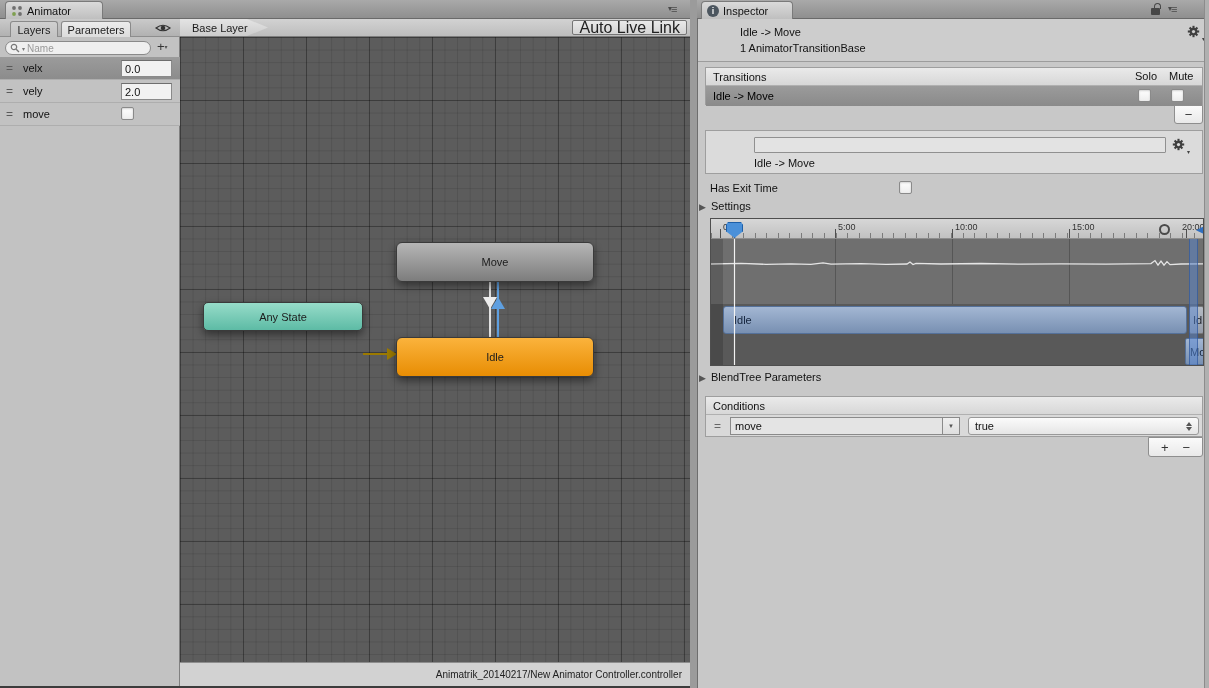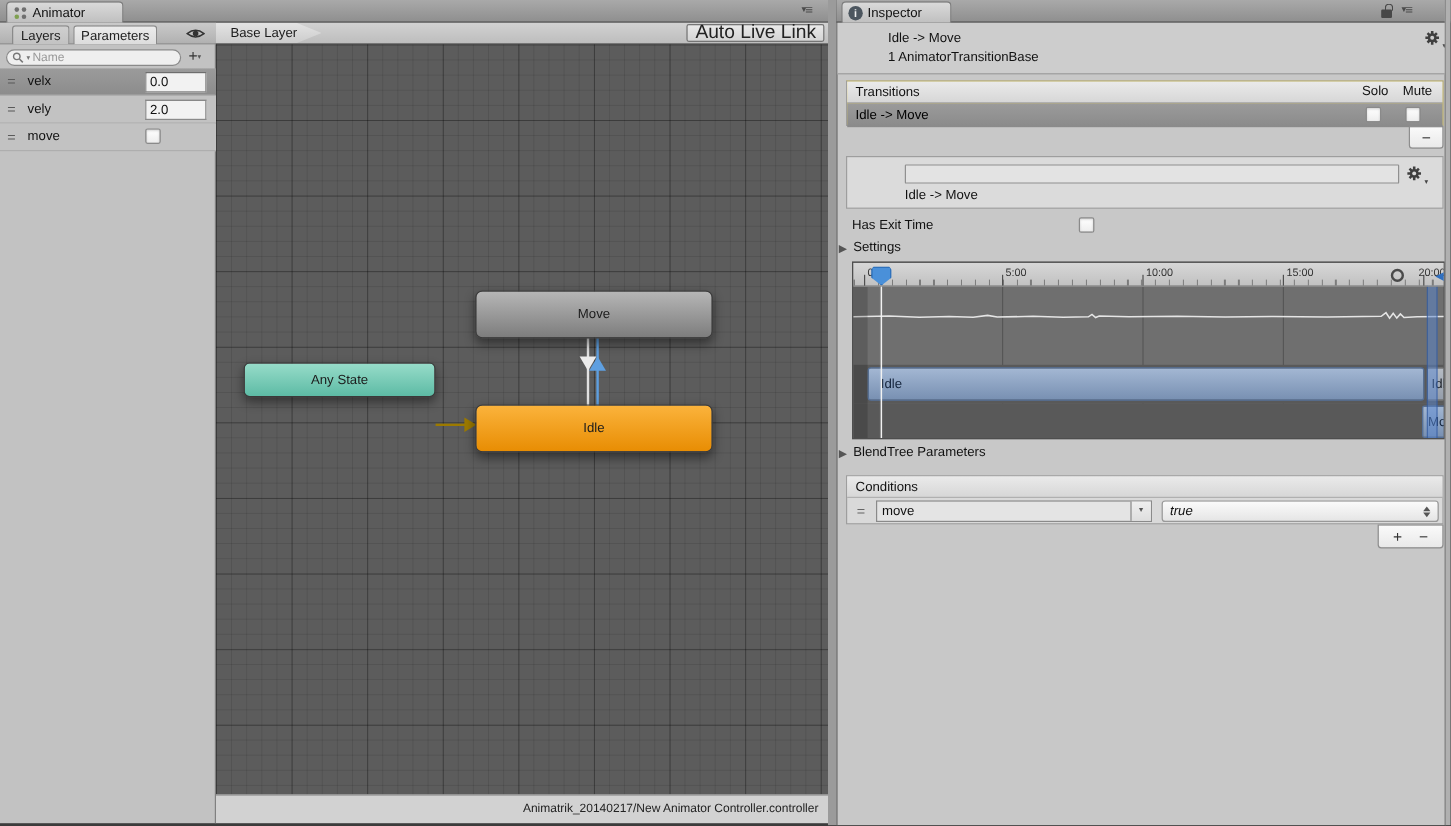--- a/index.html
+++ b/index.html
@@ -80,21 +80,21 @@
   .tl-playhead { position:absolute; left:15px; top:3px; width:17px; height:16px; background:#4a90d9; border:1px solid #1e5fa8; clip-path:polygon(12% 0,88% 0,100% 18%,100% 58%,50% 100%,0 58%,0 18%); }
   .tl-blueband { position:absolute; left:478px; top:0; width:9px; height:148px; background:rgba(88,134,208,.5); border-left:1px solid rgba(40,80,150,.6); border-right:1px solid rgba(40,80,150,.6); }
   .tl-loop { position:absolute; left:448px; top:5px; width:11px; height:11px; border:2px solid #4a4a4a; border-radius:50%; }
   .tl-endmark { position:absolute; left:485px; top:4px; color:#2f6fc0; font-size:11px; }
   .tl-shade { position:absolute; left:0; top:20px; width:12px; height:128px; background:rgba(0,0,0,.16); }
 
   
   .dd-flat { position:absolute; height:18px; background:#e4e4e4; border:1px solid #8a8a8a; display:flex; align-items:center; color:#111; }
   .dd-flat .dd-text { flex:1; padding-left:4px; }
   .dd-flat .dd-arrow { width:17px; height:100%; border-left:1px solid #8a8a8a; background:linear-gradient(#efefef,#dedede); display:flex; align-items:center; justify-content:center; font-size:6px; color:#555; }
-  .dd-round { position:absolute; height:18px; background:linear-gradient(#fbfbfb,#e5e5e5); border:1px solid #999; border-radius:3px; display:flex; align-items:center; color:#111;font-style:italic; }
+  .dd-round { position:absolute; height:18px; background:linear-gradient(#fbfbfb,#e5e5e5); border:1px solid #999; border-radius:3px; display:flex; align-items:center; color:#111; }
   .dd-round .dd-text { flex:1; padding-left:6px; }
   .updown { display:flex; flex-direction:column; align-items:center; gap:1px; margin-right:6px; }
   .updown i { width:0; height:0; border-left:3px solid transparent; border-right:3px solid transparent; }
   .updown .up { border-bottom:4px solid #555; }
   .updown .down { border-top:4px solid #555; }
   .scroll-strip { left:1204px; top:0; width:5px; height:688px; background:#b0b0b0; border-left:1px solid #8c8c8c; }
 </style>
 </head>
 <body>
 

